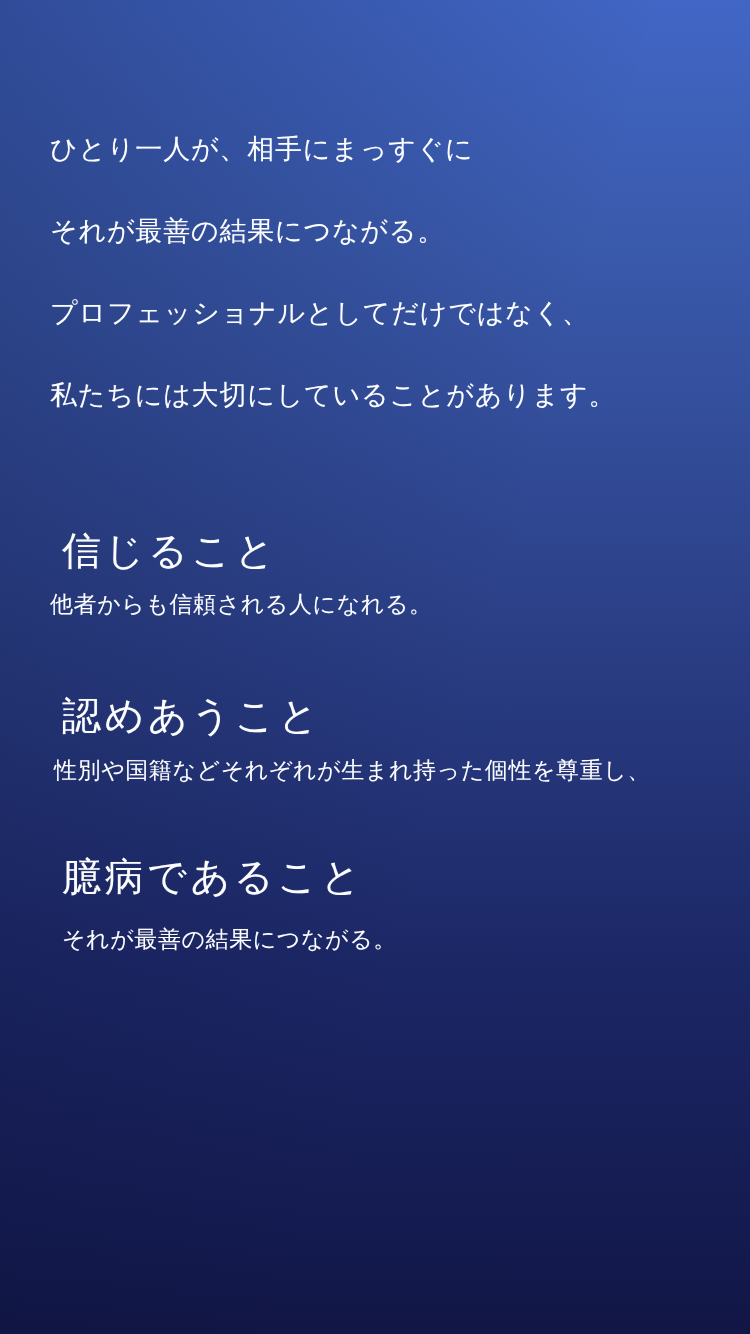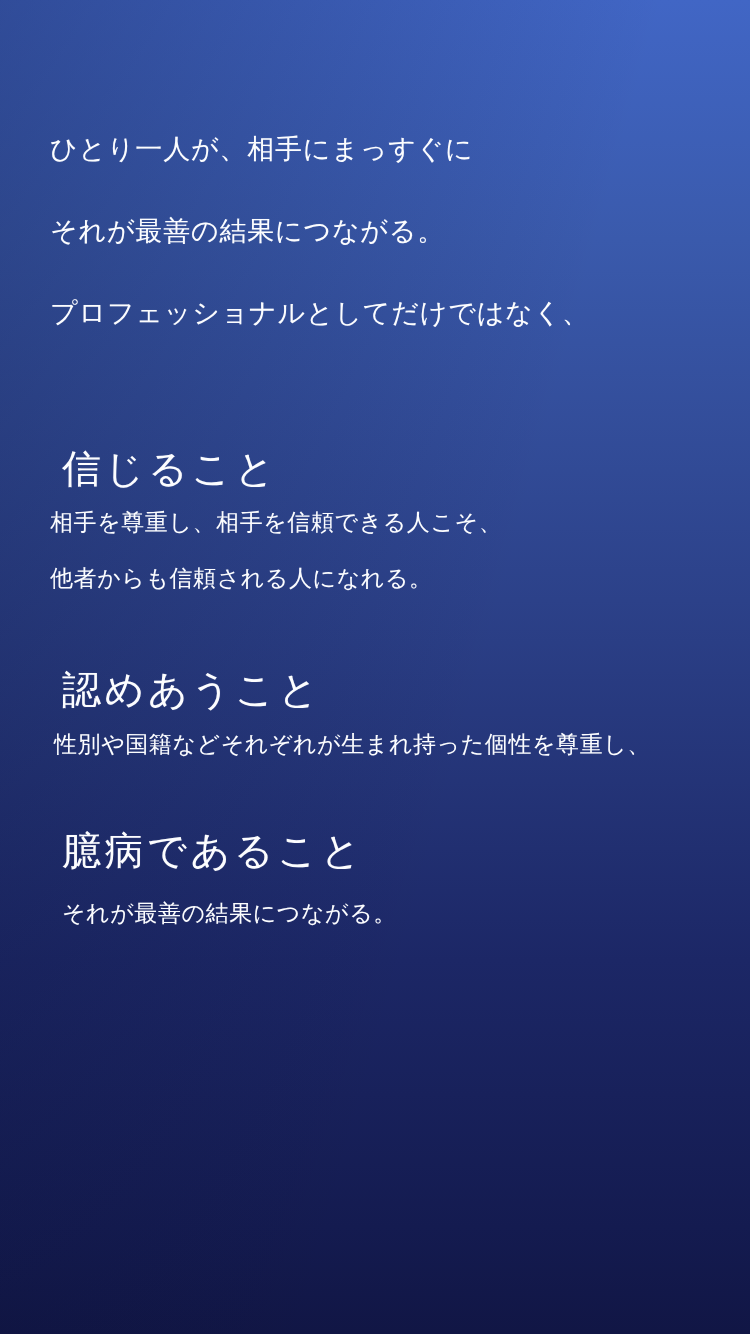--- a/index.html
+++ b/index.html
@@ -55,25 +55,25 @@
 </style>
 </head>
 <body>
 
 <main class="content">
 
   <div class="intro">
     <p class="intro-line" style="margin:0">ひとり一人が、相手にまっすぐに</p>
     <p class="intro-line" style="margin:0">それが最善の結果につながる。</p>
     <p class="intro-line" style="margin:0">プロフェッショナルとしてだけではなく、</p>
+    <p class="intro-line" style="margin:0">私たちには大切にしていることがあります。</p>
   </div>
 
   <section class="section section-first">
     <h2 class="section-heading">信じること</h2>
-    <p class="section-line" style="margin:0">相手を尊重し、相手を信頼できる人こそ、</p>
     <p class="section-line" style="margin:0">他者からも信頼される人になれる。</p>
   </section>
 
   <section class="section section-middle">
     <h2 class="section-heading">認めあうこと</h2>
     <p class="section-line" style="margin:4px">性別や国籍などそれぞれが生まれ持った個性を尊重し、</p>
   </section>
 
   <section class="section section-last">
     <h2 class="section-heading">臆病であること</h2>

